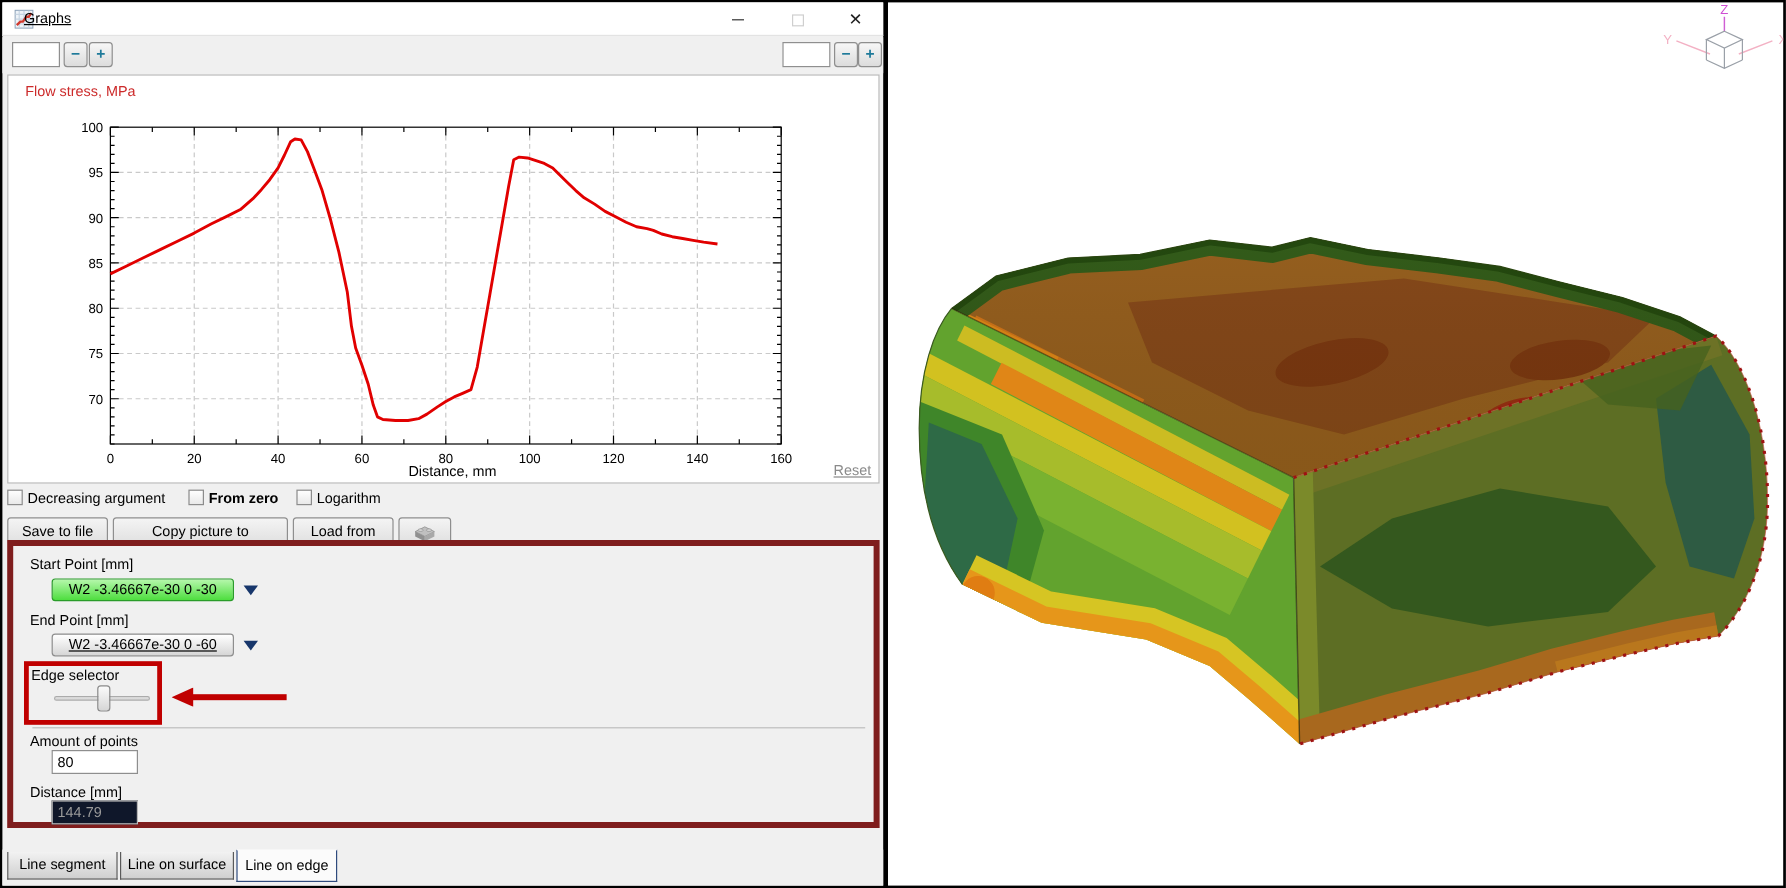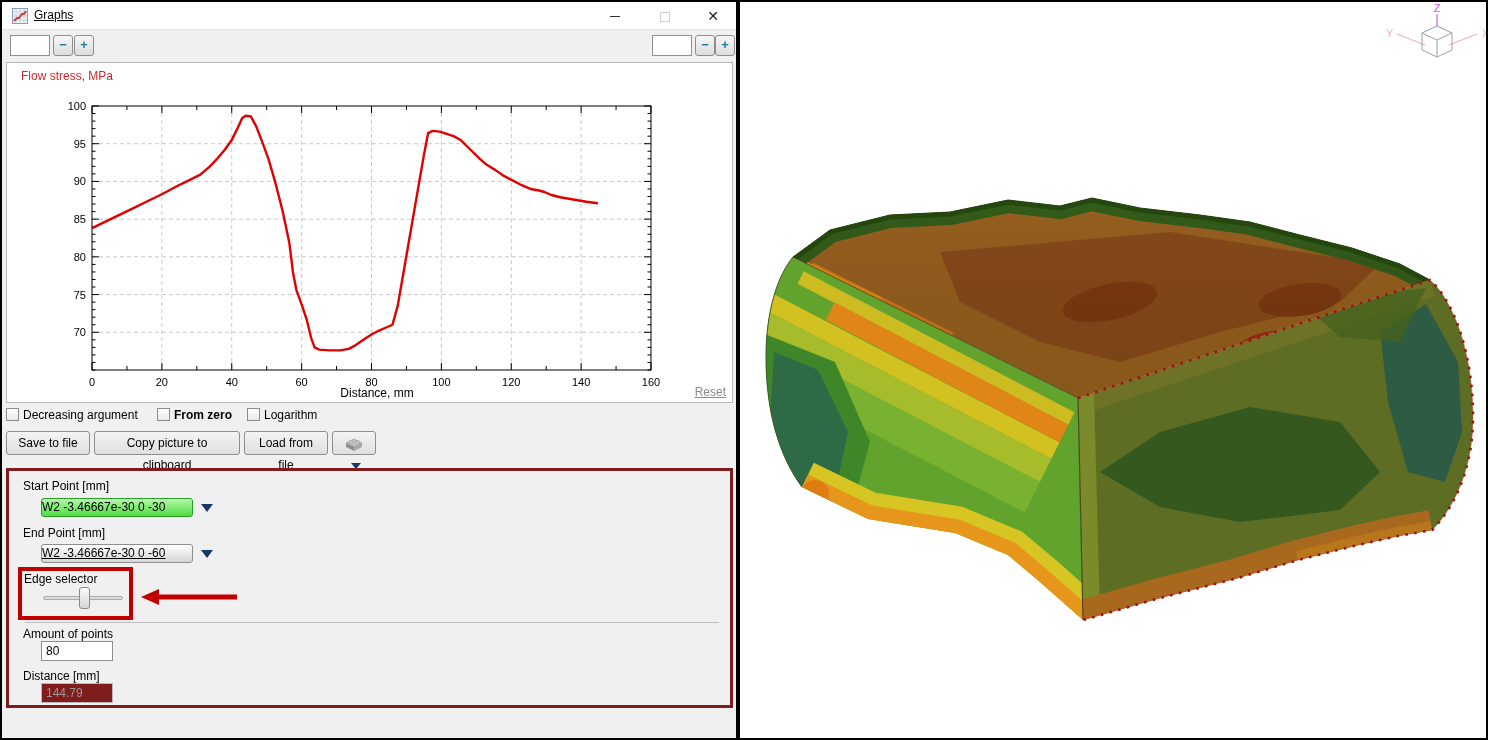--- a/index.html
+++ b/index.html
@@ -3,21 +3,21 @@
 <meta charset="utf-8">
 <style>
   * { margin:0; padding:0; box-sizing:border-box; }
   body { font-family:"Liberation Sans", sans-serif; background:#444; }
   #root { position:relative; width:1488px; height:740px; background:#000; overflow:hidden; }
 
   
   #left-pane { position:absolute; left:2px; top:2px; width:734px; height:736px; background:#f0f0f0; }
   #titlebar { position:absolute; left:0; top:0; width:100%; height:28px; background:#ffffff; border-bottom:1px solid #e3e3e3; }
   #title-icon { position:absolute; left:10px; top:6px; width:16px; height:16px; }
-  #title-text { position:absolute; left:32px; top:6px; font-size:12px; color:#000;text-decoration:underline; }
+  #title-text { position:absolute; left:18px; top:6px; font-size:12px; color:#000;text-decoration:underline; }
   .win-btn { position:absolute; top:0; width:34px; height:28px; text-align:center; line-height:28px; font-size:13px; color:#222; cursor:default; }
   #btn-min { left:596px; }
   #btn-min .bar { display:inline-block; width:10px; height:1px; background:#333; vertical-align:middle; }
   #btn-max { left:646px; }
   #btn-max .box { display:inline-block; width:10px; height:10px; border:1px solid #cfcfcf; vertical-align:middle; }
   #btn-close { left:694px; font-size:14px; }
 
   #toolbar { position:absolute; left:0; top:29px; width:100%; height:30px; background:#f0f0f0; }
   .spin-edit { position:absolute; top:4px; height:21px; background:#fff; border:1px solid #8f8f8f; font-size:12px; padding:2px 3px; }
   .spin-btn { position:absolute; top:4px; width:20px; height:21px; border:1px solid #8e8e8e; border-radius:3px;
@@ -46,44 +46,44 @@
               background:linear-gradient(#f4f4f4,#dfdfdf); font-size:12px; color:#000; text-align:center;
               font-family:"Liberation Sans",sans-serif; padding:0 8px; line-height:22px; }
   #btn-save { left:4px;  width:84px; }
   #btn-copy { left:92px; width:146px; }
   #btn-load { left:242px; width:84px; }
   #btn-export { left:330px; width:44px; }
   #btn-export .caret { display:inline-block; width:0; height:0; border-left:5px solid transparent; border-right:5px solid transparent;
                        border-top:6px solid #17366b; vertical-align:middle; margin-left:4px; }
 
   
-  #group-box { position:absolute; left:4px; top:466px; width:727px; height:240px; border:3px solid #7f1d1d; background:#f0f0f0; }
+  #group-box { position:absolute; left:4px; top:448px; width:727px; height:240px; border:5px solid #7f1d1d; background:#f0f0f0; }
   .grp-label { position:absolute; font-size:12px; color:#000; white-space:nowrap; }
   .combo { position:absolute; left:32px; width:152px; height:19px; border-radius:3px; font-size:12px; color:#000;
-           text-align:left; line-height:17px; white-space:nowrap; overflow:hidden; }
+           text-align:center; line-height:17px; white-space:nowrap; overflow:hidden; }
   #combo-start { top:27px; border:1px solid #2a9c2a; background:linear-gradient(#b5f7ab,#4ede3f); }
   #combo-end   { top:73px; border:1px solid #8e8e8e; background:linear-gradient(#ffffff,#d6d6d6);text-decoration:underline; }
   .combo-caret { position:absolute; left:192px; width:0; height:0; border-left:6px solid transparent; border-right:6px solid transparent;
                  border-top:8px solid #17366b; }
   #caret-start { top:33px; }
   #caret-end   { top:79px; }
 
   #edge-highlight { position:absolute; left:9px; top:96px; width:115px; height:53px; border:4px solid #c00000; }
   #slider-track { position:absolute; left:34px; top:125px; width:80px; height:4px; border:1px solid #ababab;
                   background:linear-gradient(#e8e8e8,#cfcfcf); border-radius:2px; }
   #slider-thumb { position:absolute; top:-10px; width:11px; height:22px; border:1px solid #8a8a8a; border-radius:3px;
                   background:linear-gradient(#fbfbfb,#d6d6d6); }
   #edge-arrow { position:absolute; left:132px; top:118px; width:96px; height:16px; }
 
   #separator { position:absolute; left:16px; top:151px; width:694px; height:1px; background:#bdbdbd; }
 
   .text-input { position:absolute; left:32px; width:72px; height:20px; border:1px solid #8e8e8e; background:#fff;
                 font-size:12px; font-family:"Liberation Sans",sans-serif; padding:0 4px; color:#000; }
   #input-amount { top:170px; }
-  #input-distance { top:212px; background:#7f1d1d; border-color:#b8b8b8; color:#9a9a9a; }
+  #input-distance { top:212px; background:#0f172a; border-color:#b8b8b8; color:#9a9a9a; }
 
   
   #tabbar { position:absolute; left:0; top:706px; width:734px; height:30px; background:#f0f0f0; }
   .tab { position:absolute; top:2px; height:23px; font-size:12px; text-align:center; line-height:21px; color:#000;
          border:1px solid #5a5a5a; border-top:none; background:linear-gradient(#f2f2f2,#cfcfcf); }
   #tab-0 { left:4px;  width:92px; }
   #tab-1 { left:98px; width:95px; }
   #tab-2 { left:195px; width:84px; top:0; height:27px; line-height:25px; background:#fbfbfb;
            border:1px solid #2e4a7d; border-top:1px solid #fbfbfb; }
 
@@ -310,20 +310,25 @@
 
     <div id="separator"></div>
 
     <div class="grp-label" style="left:14px; top:156px;">Amount of points</div>
     <input class="text-input" id="input-amount" value="80" style="">
 
     <div class="grp-label" style="left:14px; top:198px;">Distance [mm]</div>
     <input class="text-input" id="input-distance" disabled="" value="144.79" style="">
   </div>
 
+  <div id="tabbar">
+    <div class="tab" id="tab-0">Line segment</div>
+    <div class="tab" id="tab-1">Line on surface</div>
+    <div class="tab" id="tab-2">Line on edge</div>
+  </div>
 </div>
 
 <div id="right-pane">
   <svg width="746" height="736" viewBox="0 0 746 736">
     <defs>
       <clipPath id="cpTop">
         <path d="M53,255 L90,228 L150,213 L210,210 L268,198 L320,204 L352,196 L400,206 L460,213 L510,220 L560,233 L612,246 L660,262 L690,278 L338,396 Z"></path>
       </clipPath>
       <clipPath id="cpLeft">
         <path d="M53,255 L338,396 L343,618 L300,580 L268,553 L215,531 L128,517 L62,485 C40,455 26,412 26,355 C26,308 38,273 53,255 Z"></path>

